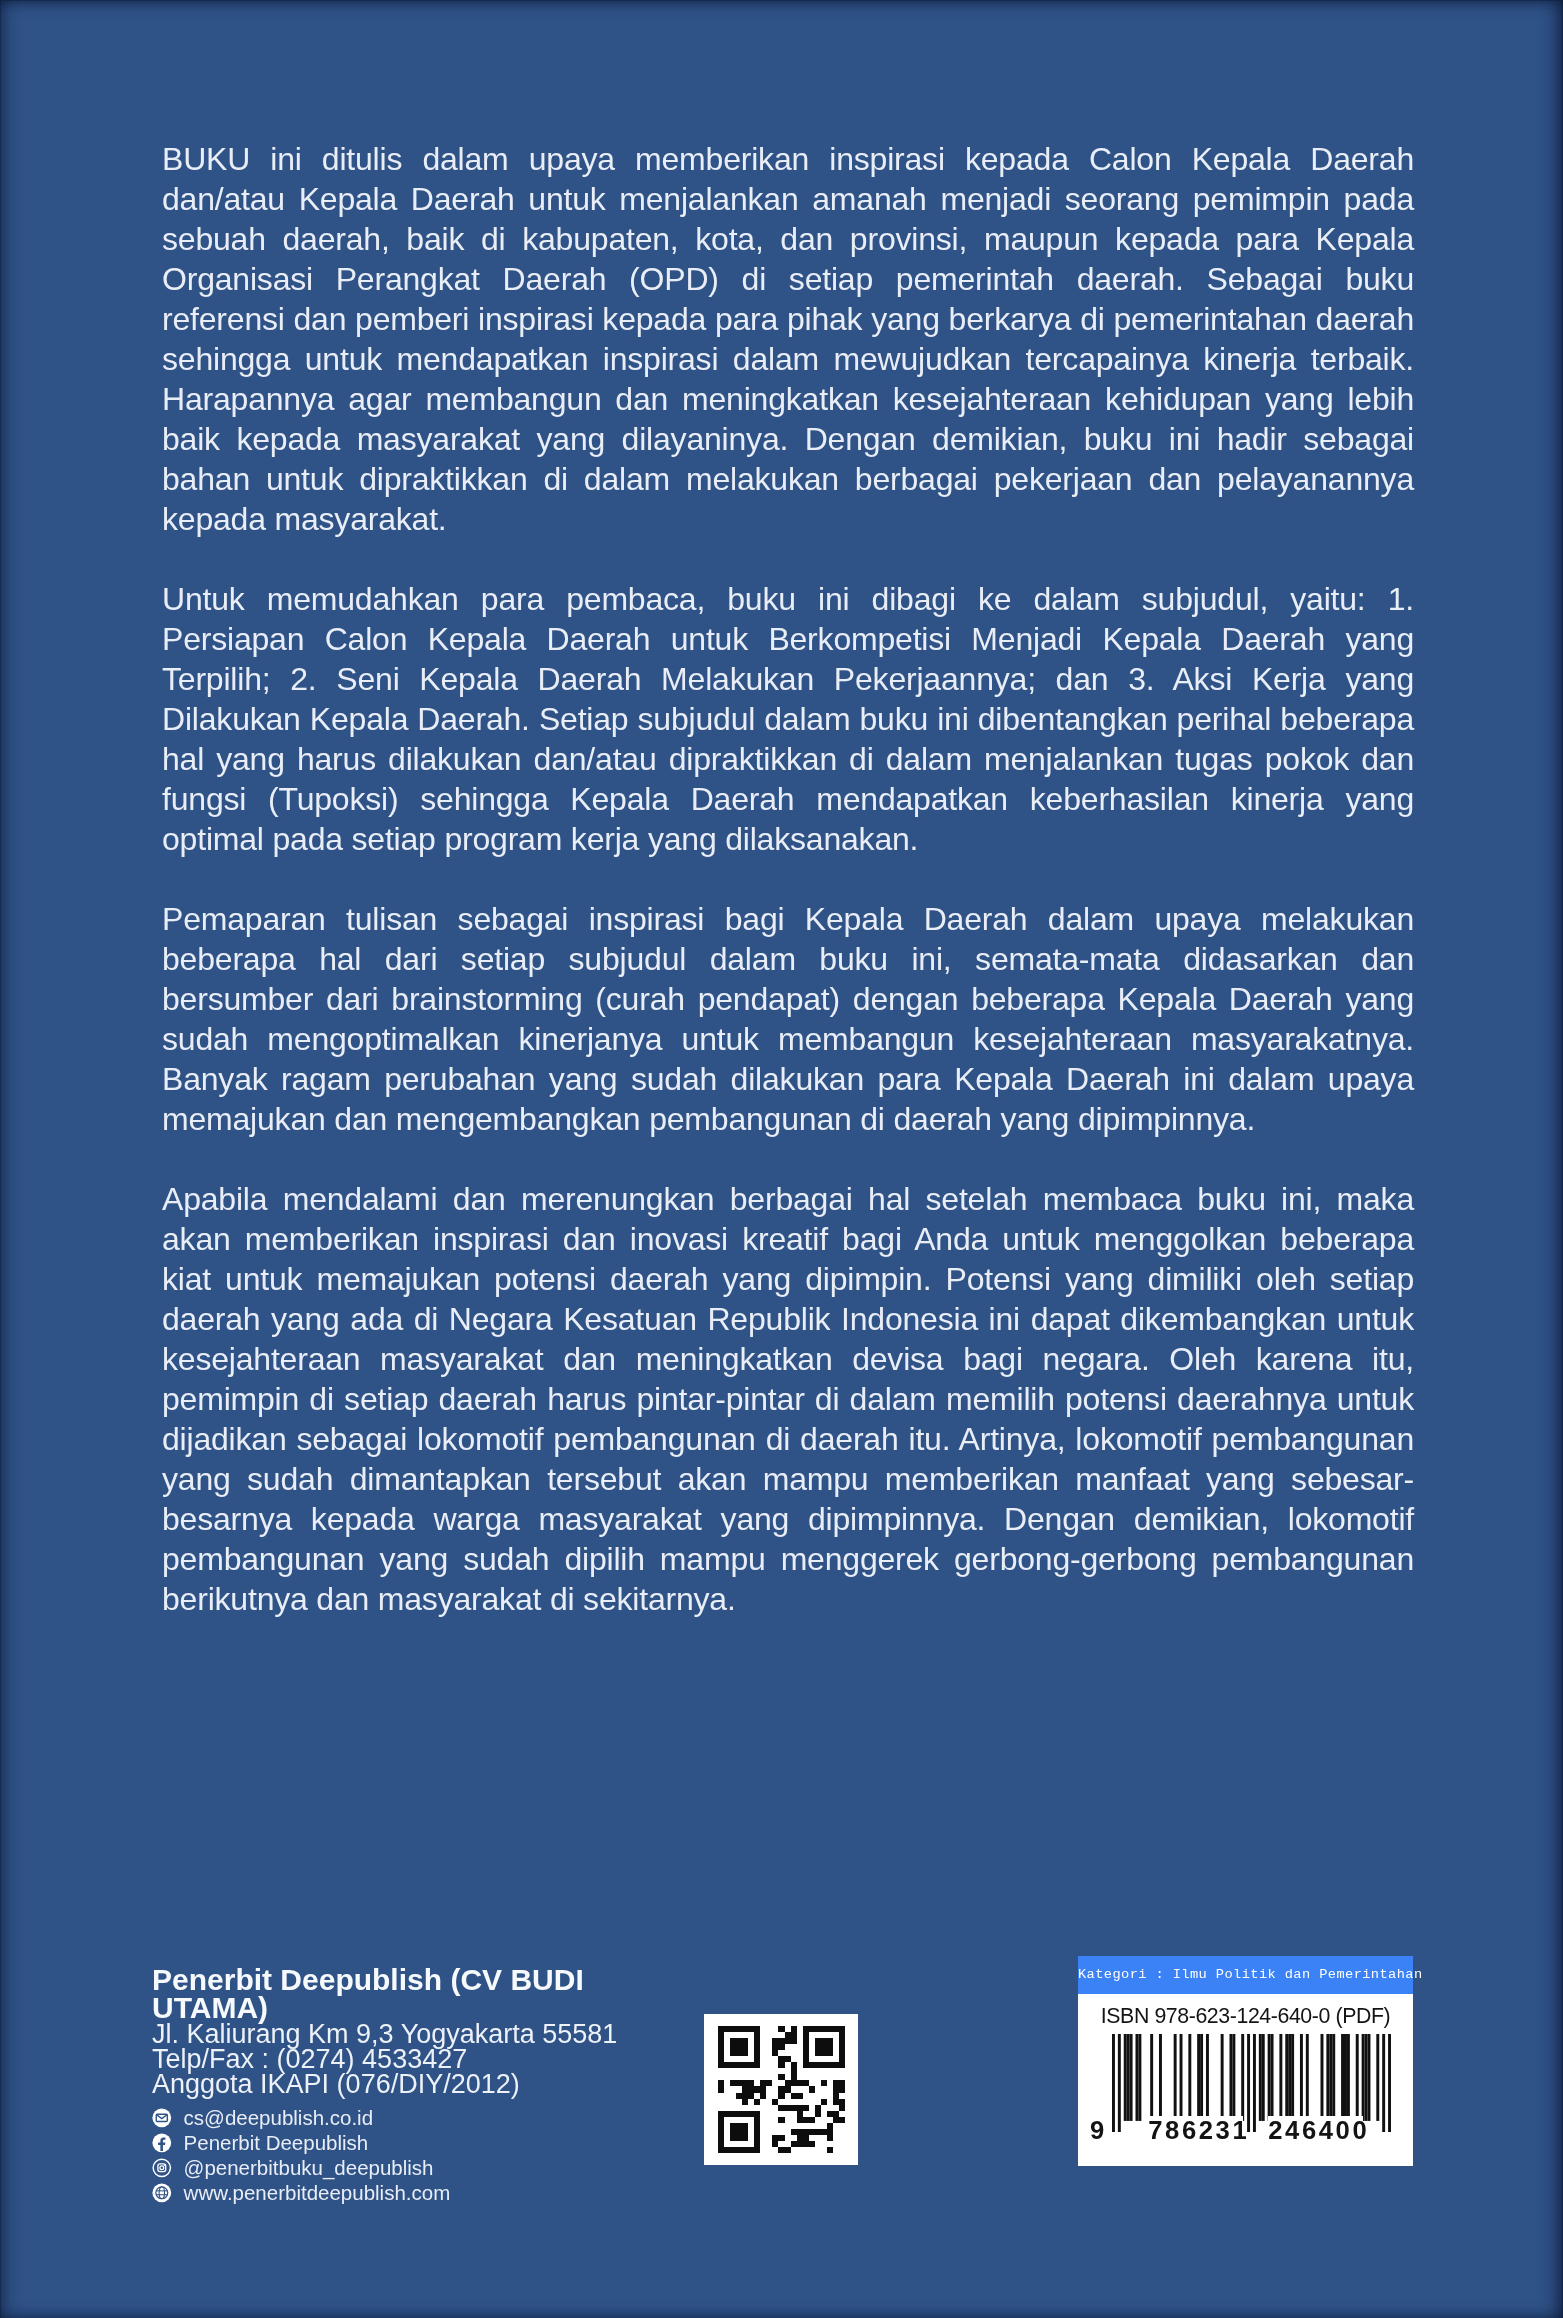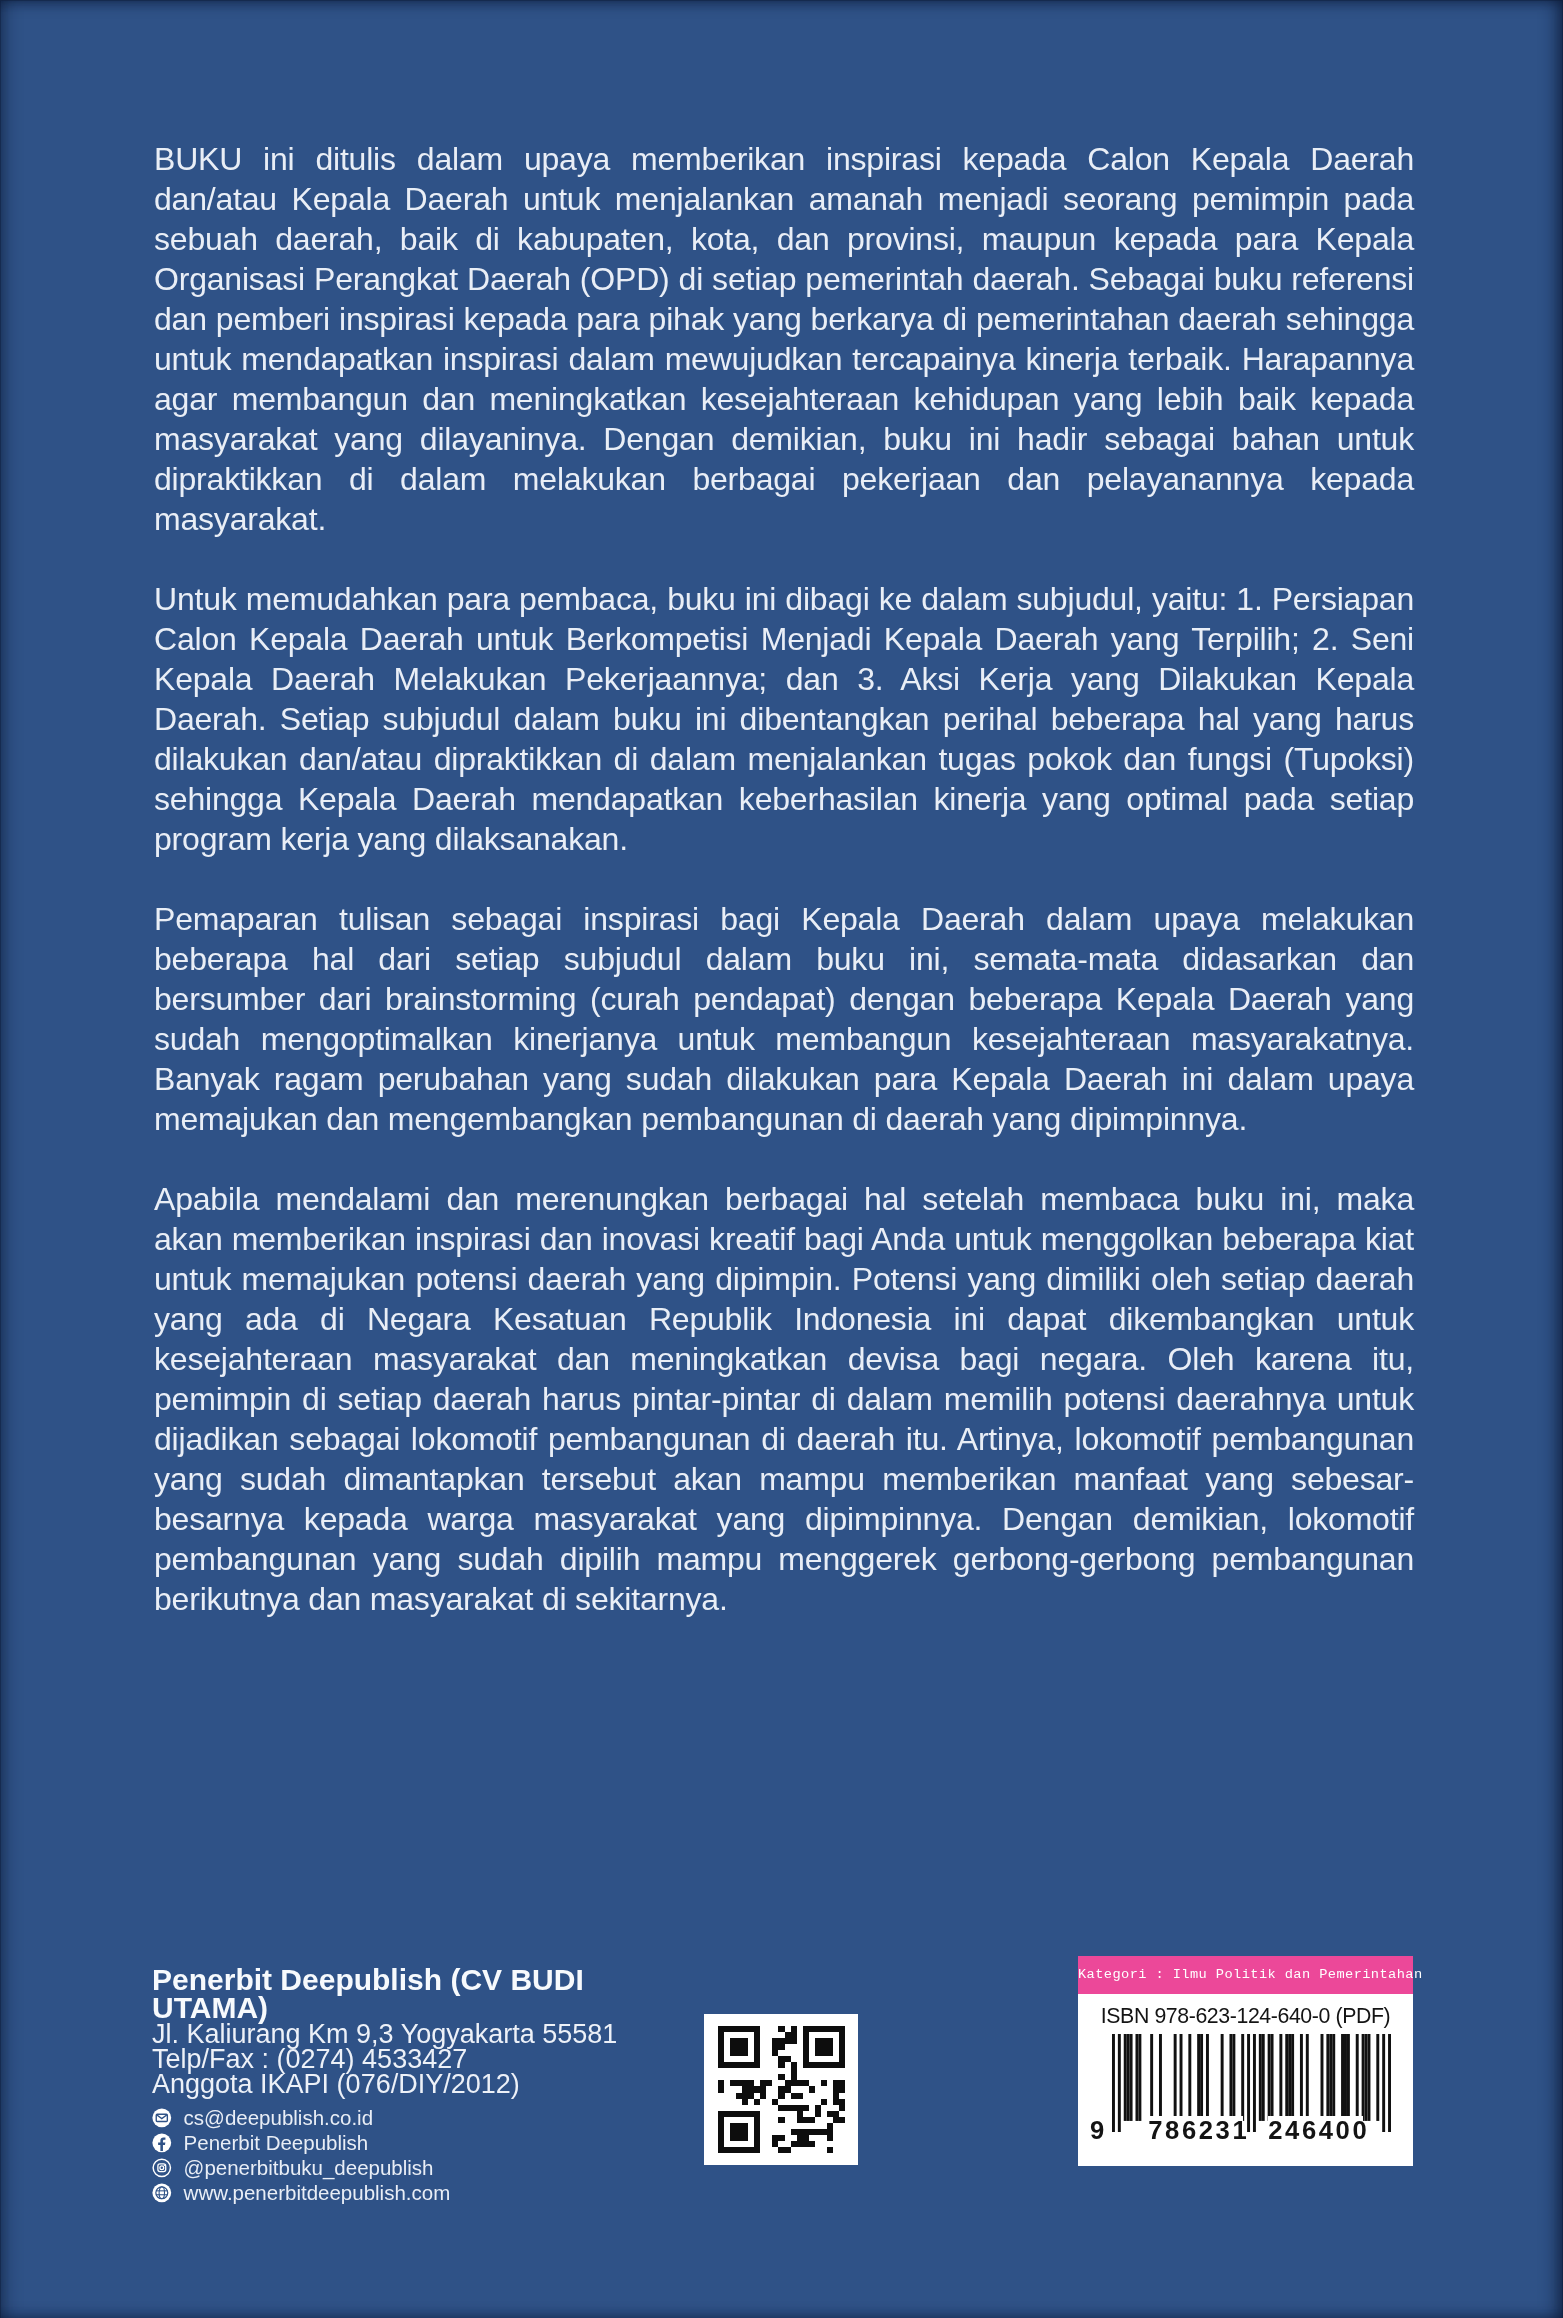--- a/index.html
+++ b/index.html
@@ -16,21 +16,21 @@
       inset -13.7px 0 17px -8.5px rgba(10,22,48,.75),
       inset 13.7px 0 17px -10.2px rgba(10,22,48,.55),
       inset 0 10.2px 13.7px -7.7px rgba(10,22,48,.55),
       inset 0 -10.2px 13.7px -7.7px rgba(10,22,48,.45);
   }
   .content{
     position:absolute;left:152px;top:139px;width:1262px;
     color:#e9eef6;
   }
   .content p{
-    margin:0 0 40px 2px;
+    margin:0 0 40px 10px;
     font-size:32px;line-height:40px;
     text-align:justify;
     letter-spacing:-0.2px;
   }
   .authors{
     position:absolute;top:1688px;right:149px;left:152px;
     text-align:right;color:#e9eef6;
     font-size:26.5px;line-height:37px;
   }
   .authors .nm{font-weight:bold;color:#f7fafd;font-size:27px;}
@@ -42,21 +42,21 @@
   .contacts{margin-top:8.5px;text-align:right;}
   .contact-row{display:flex;align-items:center;height:25px;}
   .contact-row .cicon{width:19.6px;height:19.6px;flex:0 0 19.6px;margin-right:12px;display:block;}
   .contact-row .clabel{font-size:20.5px;color:#e9eef6;}
   .qr-box{
     position:absolute;left:704px;top:2014px;width:154px;height:151px;
     background:#ffffff;display:flex;align-items:center;justify-content:center;
   }
   .isbn-area{position:absolute;left:1078px;top:1956px;width:335px;}
   .category-bar{
-    height:38px;line-height:38px;background:#ec4899;color:#ffffff;
+    height:38px;line-height:38px;background:#3b82f6;color:#ffffff;
     text-align:left;font-family:"Liberation Mono","DejaVu Sans Mono",monospace;
     font-size:13.7px;letter-spacing:0.4px;white-space:nowrap;
   }
   .isbn-box{height:172px;background:#ffffff;color:#141414;}
   .isbn-text{
     padding-top:10.2px;text-align:center;
     font-size:21.3px;letter-spacing:-0.4px;white-space:nowrap;
   }
   .barcode-wrap{position:relative;margin:5.1px 22px 0 34px;height:98px;}
   .barcode-wrap svg{position:absolute;inset:0;width:100%;height:100%;}

